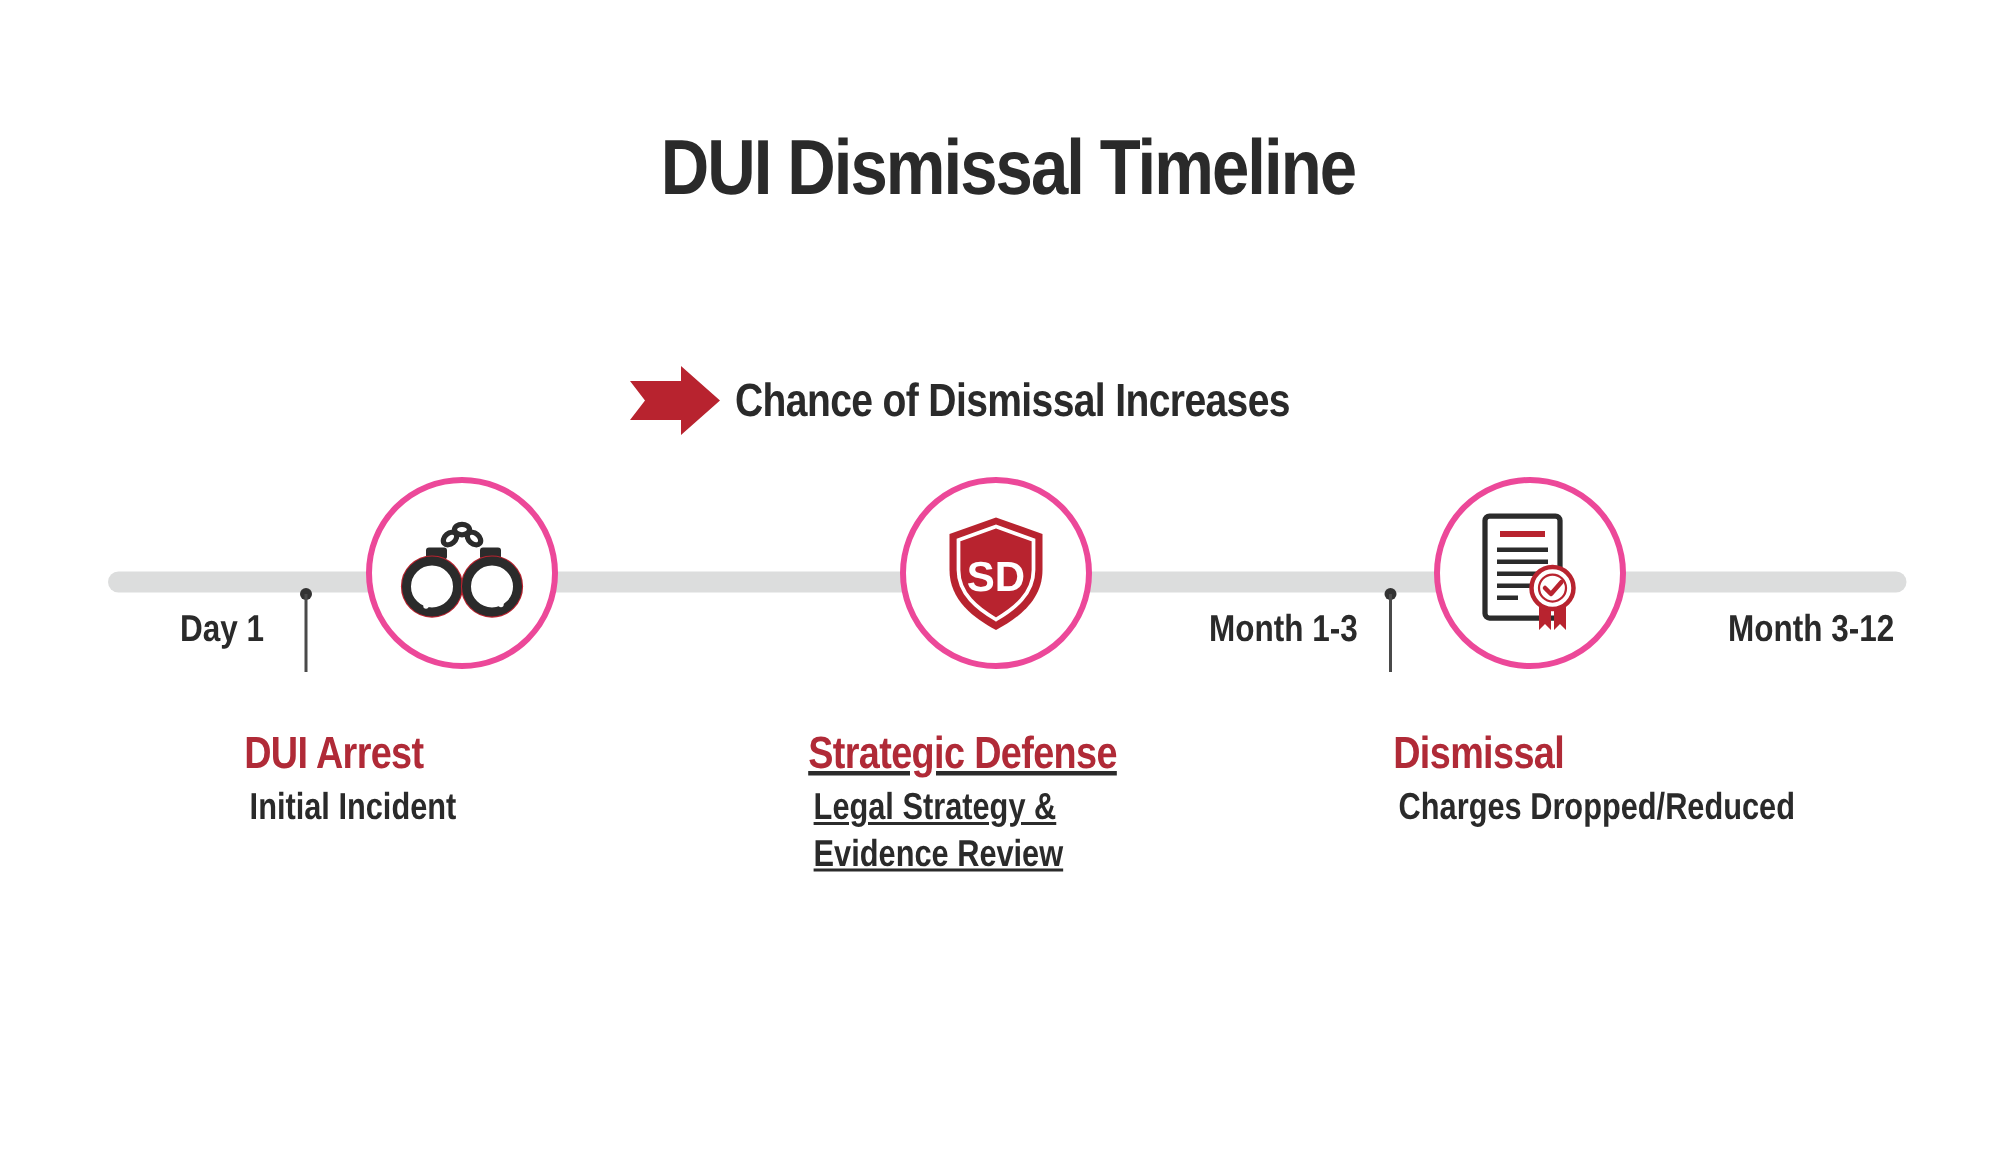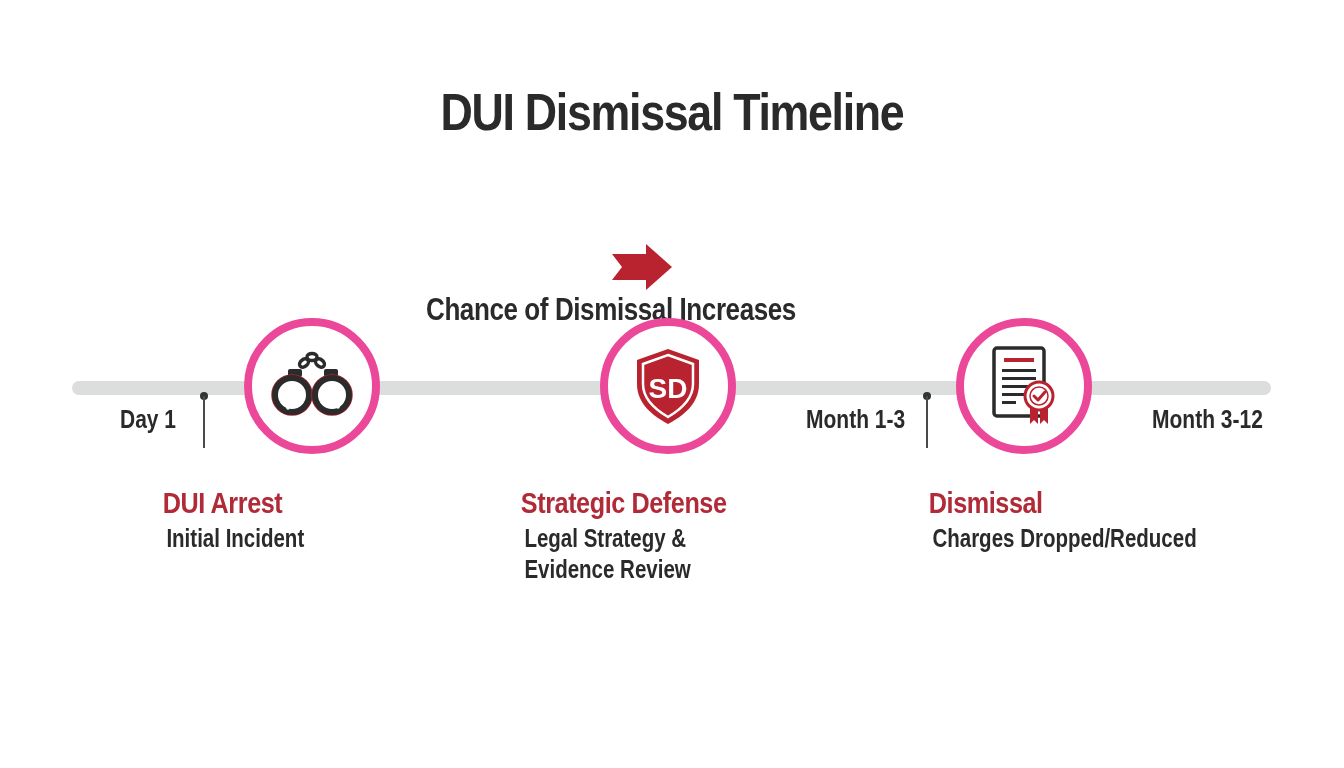--- a/index.html
+++ b/index.html
@@ -9,41 +9,41 @@
       font-family:"Liberation Sans", "DejaVu Sans", sans-serif;
       color:#2b2b2b;
     }
     .title {
       position:absolute; left:0; width:1344px; top:82px; text-align:center;
       font-size:52px; font-weight:bold; letter-spacing:-1.5px; color:#2a2a2a;
       transform:scaleX(0.86); transform-origin:center;
     }
     .trend {
       position:absolute; top:242px; left:418px; height:50px;
-      display:flex; align-items:center;flex-direction:column;
+      display:flex; align-items:center;
     }
     .trend svg { width:64px; height:50px; display:block; }
     .trend-label {
       font-size:31px; font-weight:bold; color:#2a2a2a; margin-left:8px;
       transform:scaleX(0.84); transform-origin:left center; white-space:nowrap;
       letter-spacing:-0.5px;
     }
     .track {
       position:absolute; left:72px; top:381px; width:1199px; height:14px;
       background:#dcdddd; border-radius:7px;
     }
     .tick { position:absolute; width:2px; background:#4a4a4a; }
     .tick-dot { position:absolute; width:8px; height:8px; border-radius:50%; background:#333; }
     .time-label {
       position:absolute; font-size:25px; font-weight:bold; color:#2a2a2a;
       white-space:nowrap; transform:scaleX(0.84);
     }
     .node {
       position:absolute; width:120px; height:120px; border-radius:50%;
-      border:8px solid #ec4899; background:#ffffff;
+      border:4px solid #ec4899; background:#ffffff;
       display:flex; align-items:center; justify-content:center;
     }
     .node svg { display:block; }
     .step {
       position:absolute; width:360px; 
     }
     .step-title {
       font-size:30px; font-weight:bold; color:#b02a37; letter-spacing:-0.5px;
       transform:scaleX(0.84); transform-origin:center; white-space:nowrap;
       line-height:36px;
@@ -131,21 +131,21 @@
       <path d="M48 52 L52 56 L59 48" fill="none" stroke="#b8232f" stroke-width="3" stroke-linecap="round" stroke-linejoin="round"></path>
     </svg>
   </span>
 </div>
 
 <div class="step" style="left:134px; top:485px;">
   <div class="step-title">DUI Arrest</div>
   <div class="step-desc">Initial Incident</div>
 </div>
 
-<div class="step" style="left:492px; top:485px;">
+<div class="step" style="left:510px; top:485px;text-decoration:underline;">
   <div class="step-title">Strategic Defense</div>
   <div class="step-desc">Legal Strategy &amp;</div>
   <div class="step-desc" style="margin-top:0;">Evidence Review</div>
 </div>
 
 <div class="step" style="left:900px; top:485px;">
   <div class="step-title">Dismissal</div>
   <div class="step-desc">Charges Dropped/Reduced</div>
 </div>
 

